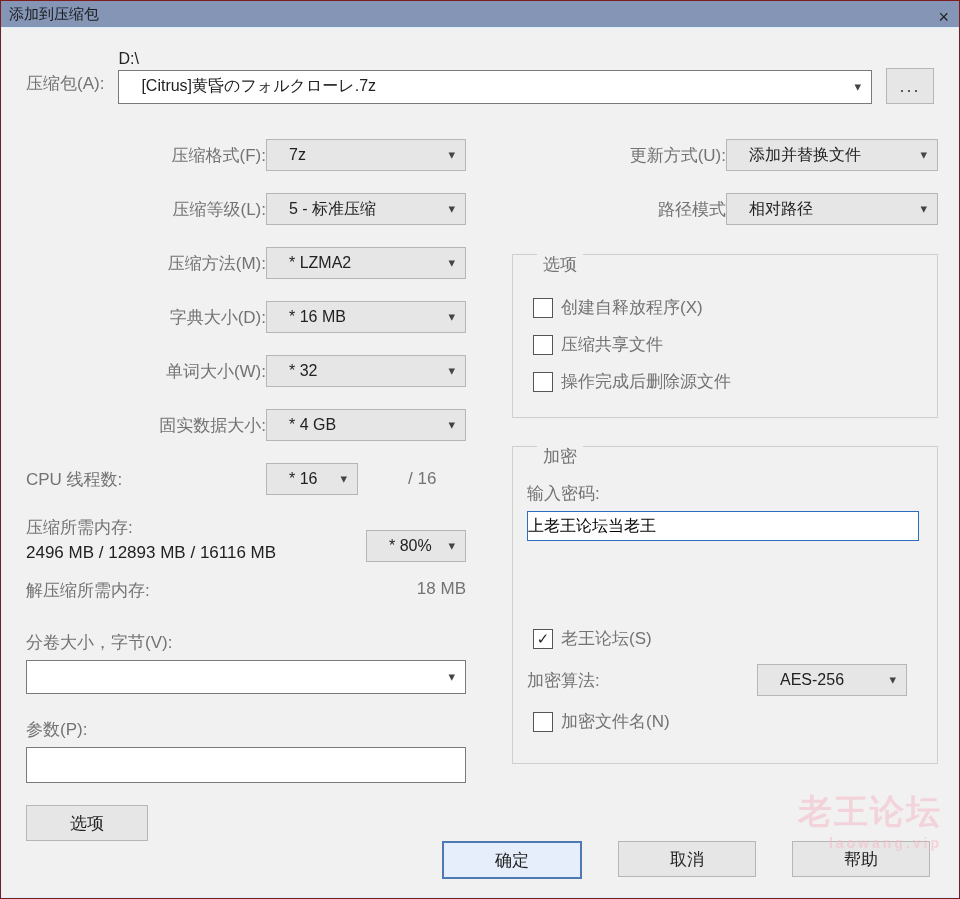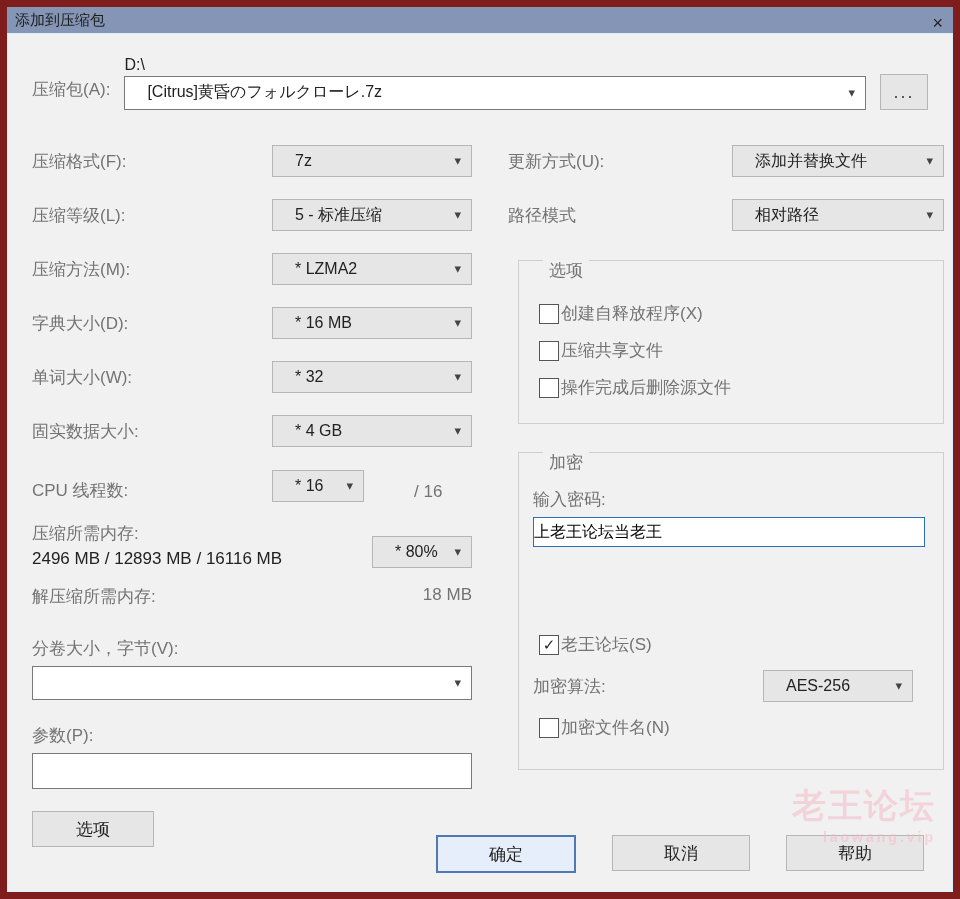--- a/index.html
+++ b/index.html
@@ -1,34 +1,34 @@
 <!DOCTYPE html>
 <html><head>
 <meta charset="utf-8">
 <style>
   html,body{margin:0;padding:0;font-family:"Microsoft YaHei","Segoe UI",Arial,sans-serif;font-size:16px;color:#222;background:#fff;}
-  .window{width:960px;height:899px;position:relative;box-sizing:border-box;border:7px solid #7f1d1d;background:#d7f2fe;}
+  .window{width:960px;height:899px;position:relative;box-sizing:border-box;border:1px solid #7f1d1d;background:#d7f2fe;}
   .titlebar{height:26px;line-height:26px;background:#8495b6;color:#1c1c1c;font-size:15px;padding-left:8px;position:relative;}
   .titlebar .close{position:absolute;right:10px;top:3px;font-size:18px;color:#222;cursor:pointer;}
   .client{position:absolute;left:1px;right:1px;top:27px;bottom:1px;background:#f1f1f2;}
   .content{position:absolute;left:0;right:0;top:0;bottom:0;padding:22px 24px 18px 24px;box-sizing:border-box;}
   .label{font-size:17px;color:#737373;white-space:nowrap;}
   .combo{position:relative;display:inline-block;box-sizing:border-box;}
   .cmb{background:#e6e6e6;border:1px solid #b6b6b6;box-sizing:border-box;padding:4px 28px 4px 22px;font-size:16px;position:relative;color:#222;display:inline-block;width:100%;height:32px;line-height:22px;}
   .cmb.white{background:#fff;border:1px solid #7a7a7a;}
   .caret{position:absolute;right:10px;top:50%;transform:translateY(-50%);font-size:13px;color:#444;}
   .browse-btn{background:#e6e6e6;border:1px solid #b6b6b6;width:46px;height:34px;display:flex;align-items:center;justify-content:center;font-size:18px;color:#444;letter-spacing:2px;}
   .left-col{position:absolute;left:24px;top:110px;width:440px;}
   .right-col{position:absolute;left:500px;top:110px;width:436px;}
   .form-row{display:flex;align-items:center;height:34px;margin-bottom:20px;}
-  .form-row .lbl{width:240px;}
+  .form-row .lbl{width:240px;text-align:right;}
   .form-row .ctl{width:200px;}
   .fieldset{border:1px solid #cfcfcf;box-sizing:border-box;}
   .fieldset .legend{position:relative;top:-10px;left:10px;background:#f1f1f2;padding:0 6px;display:inline-block;}
-  .checkbox{display:flex;align-items:center;gap:2px;margin:10px 0 14px 6px;}
+  .checkbox{display:flex;align-items:center;gap:8px;margin:10px 0 14px 6px;}
   .cb{width:20px;height:20px;border:1px solid #555;background:#fff;display:inline-flex;align-items:center;justify-content:center;font-size:15px;line-height:1;box-sizing:border-box;}
   .cb.checked::after{content:"✓";}
   .btn{background:#e6e6e6;border:1px solid #b6b6b6;height:34px;display:inline-flex;align-items:center;justify-content:center;font-size:17px;color:#222;width:136px;}
   .btn.primary{border:2px solid #4f79b3;background:#e6eefb;}
   .text-input{background:#fff;border:1px solid #7a7a7a;box-sizing:border-box;height:30px;padding:3px 0;font-size:16px;width:100%;}
   .text-input.blue{border:1px solid #2a6fbf;}
   .footer{position:absolute;left:0;right:0;bottom:18px;display:flex;justify-content:flex-end;gap:36px;padding-right:28px;}
   
   .watermark{position:absolute;right:16px;bottom:46px;color:#f6b7c4;opacity:.5;font-weight:bold;pointer-events:none;text-align:right;}
   .watermark .cn{font-size:34px;letter-spacing:2px;}
@@ -81,21 +81,21 @@
         <div class="form-row">
           <span class="lbl label">单词大小(W):</span>
           <span class="ctl combo"><span class="cmb"><span>*  32</span><span class="caret">▾</span></span></span>
         </div>
         <div class="form-row">
           <span class="lbl label">固实数据大小:</span>
           <span class="ctl combo"><span class="cmb"><span>*  4 GB</span><span class="caret">▾</span></span></span>
         </div>
 
         
-        <div style="display:flex;align-items:flex-end;height:34px;margin-bottom:20px">
+        <div style="display:flex;align-items:center;height:34px;margin-bottom:20px">
           <span class="label" style="width:240px">CPU 线程数:</span>
           <span class="combo" style="width:92px"><span class="cmb"><span>*  16</span><span class="caret">▾</span></span></span>
           <span class="label" style="margin-left:50px">/ 16</span>
         </div>
 
         
         <div style="display:flex;align-items:flex-start;margin-bottom:16px">
           <div style="flex:1">
             <div class="label">压缩所需内存:</div>
             <div style="font-size:17px;margin-top:4px">2496 MB / 12893 MB / 16116 MB</div>

